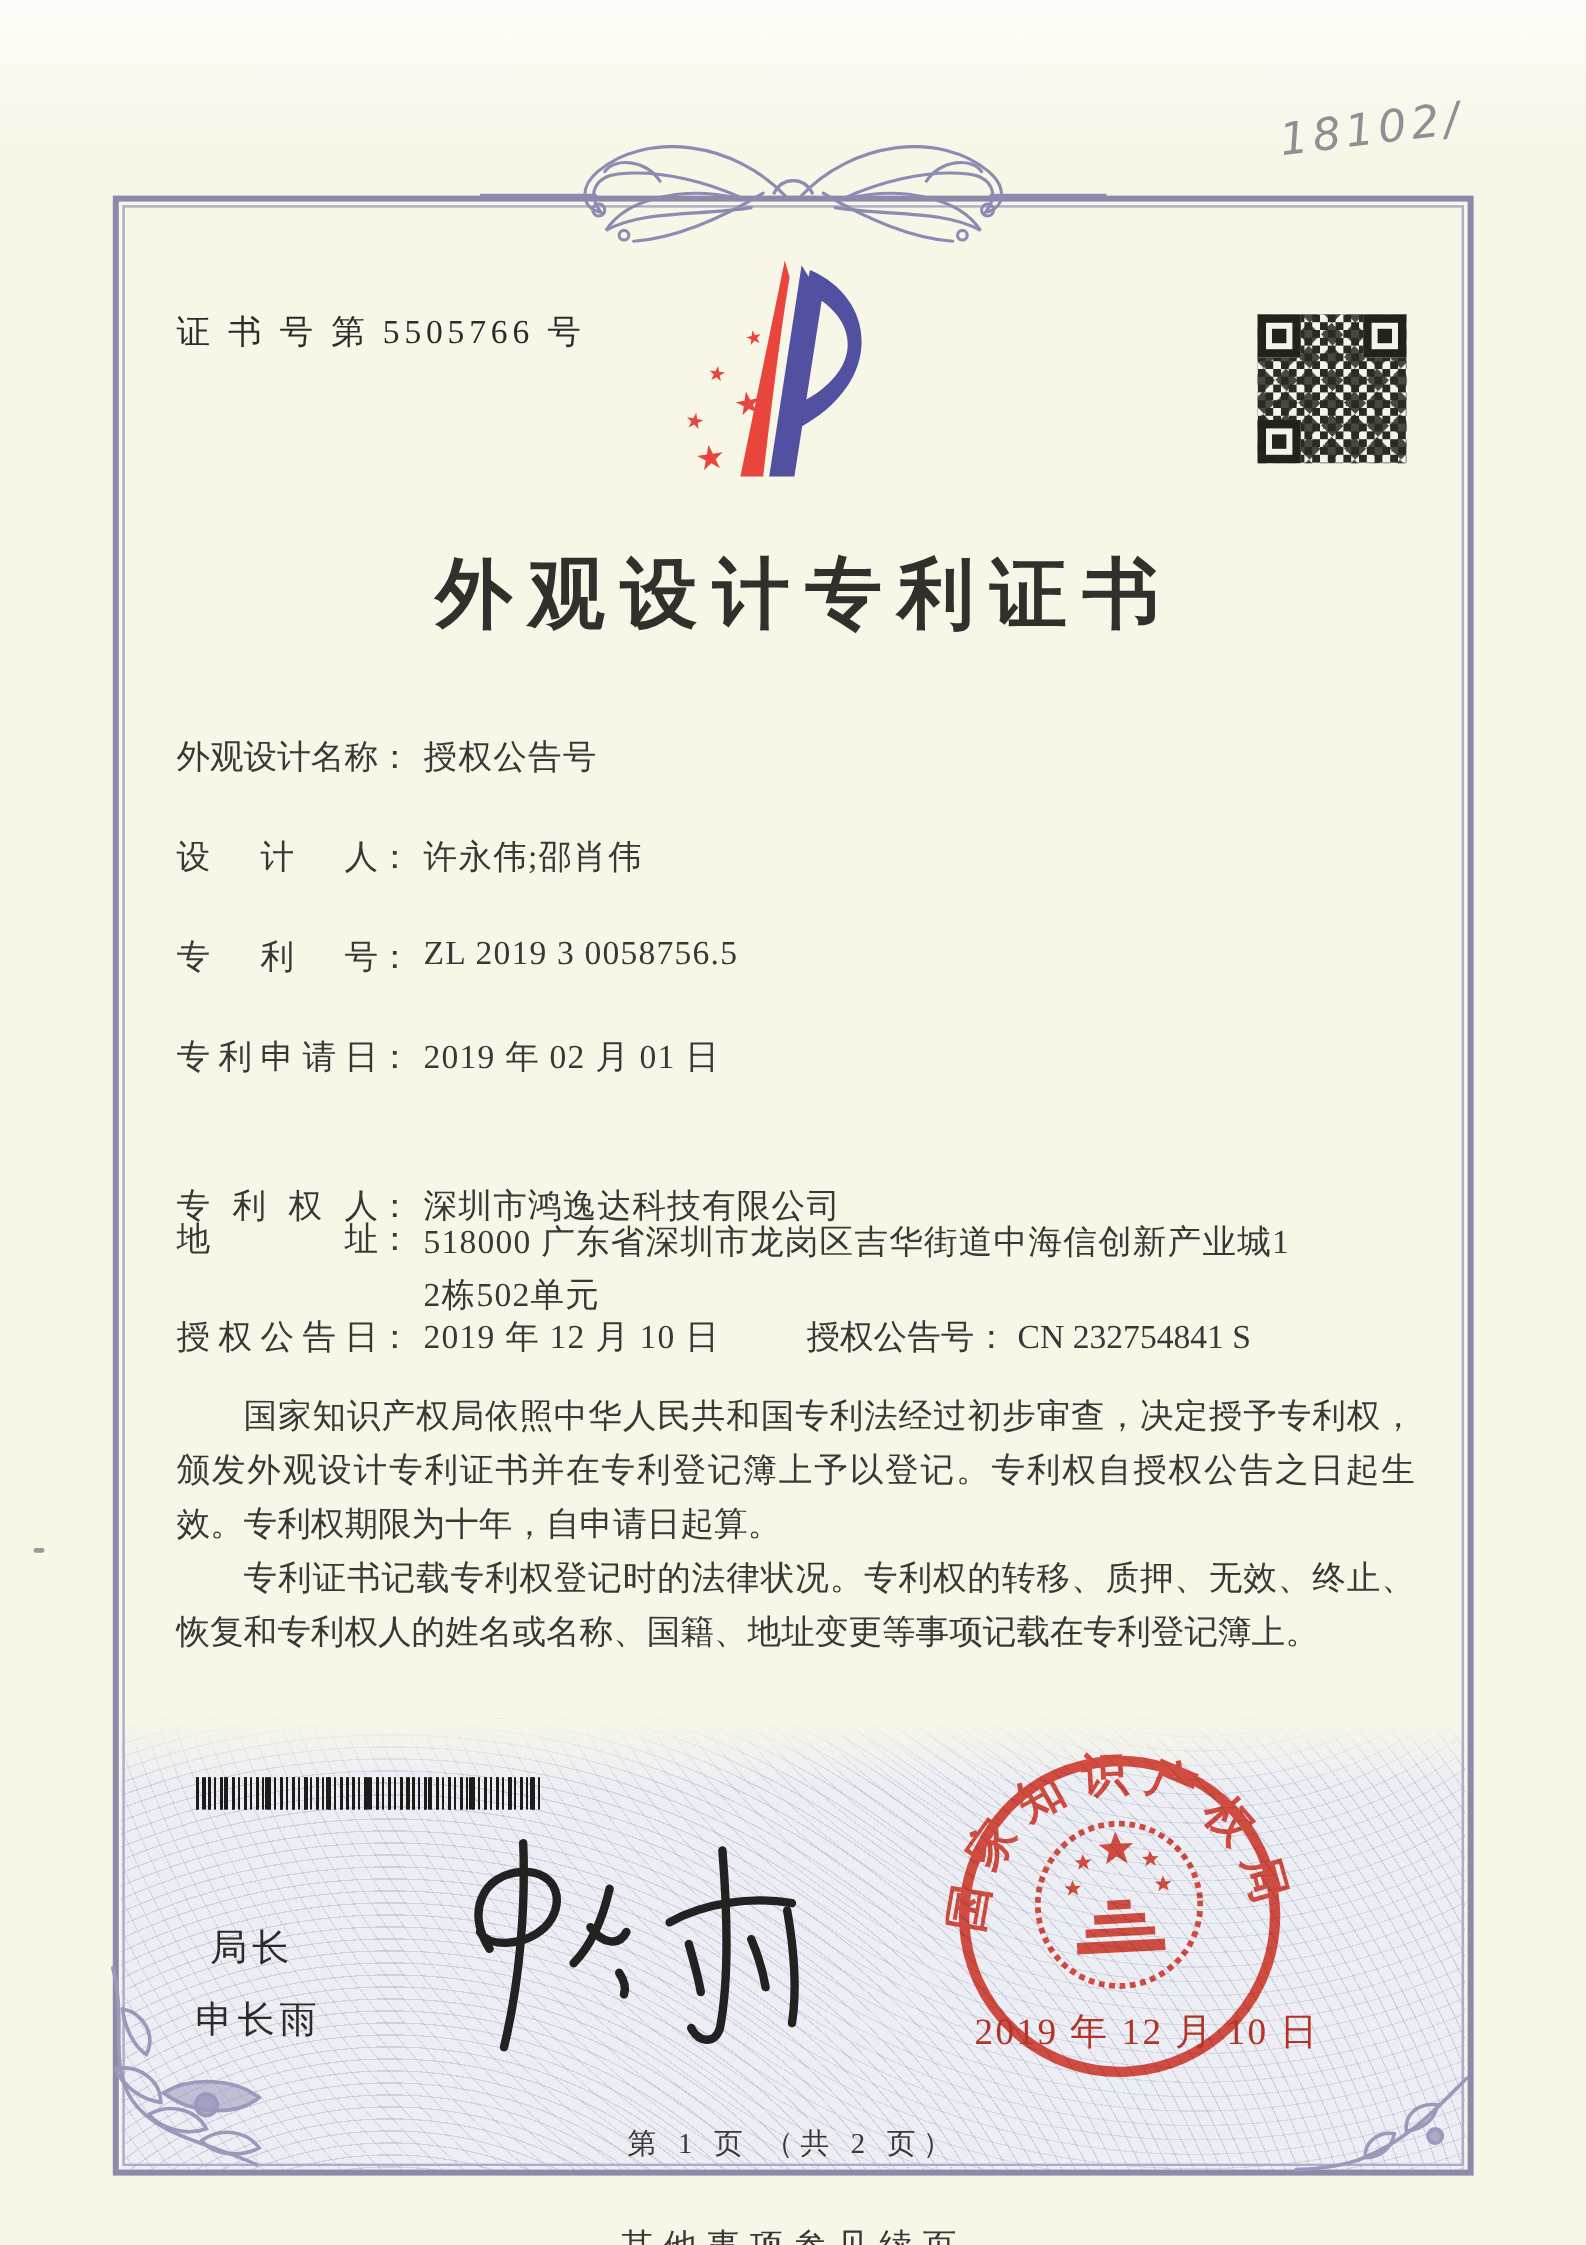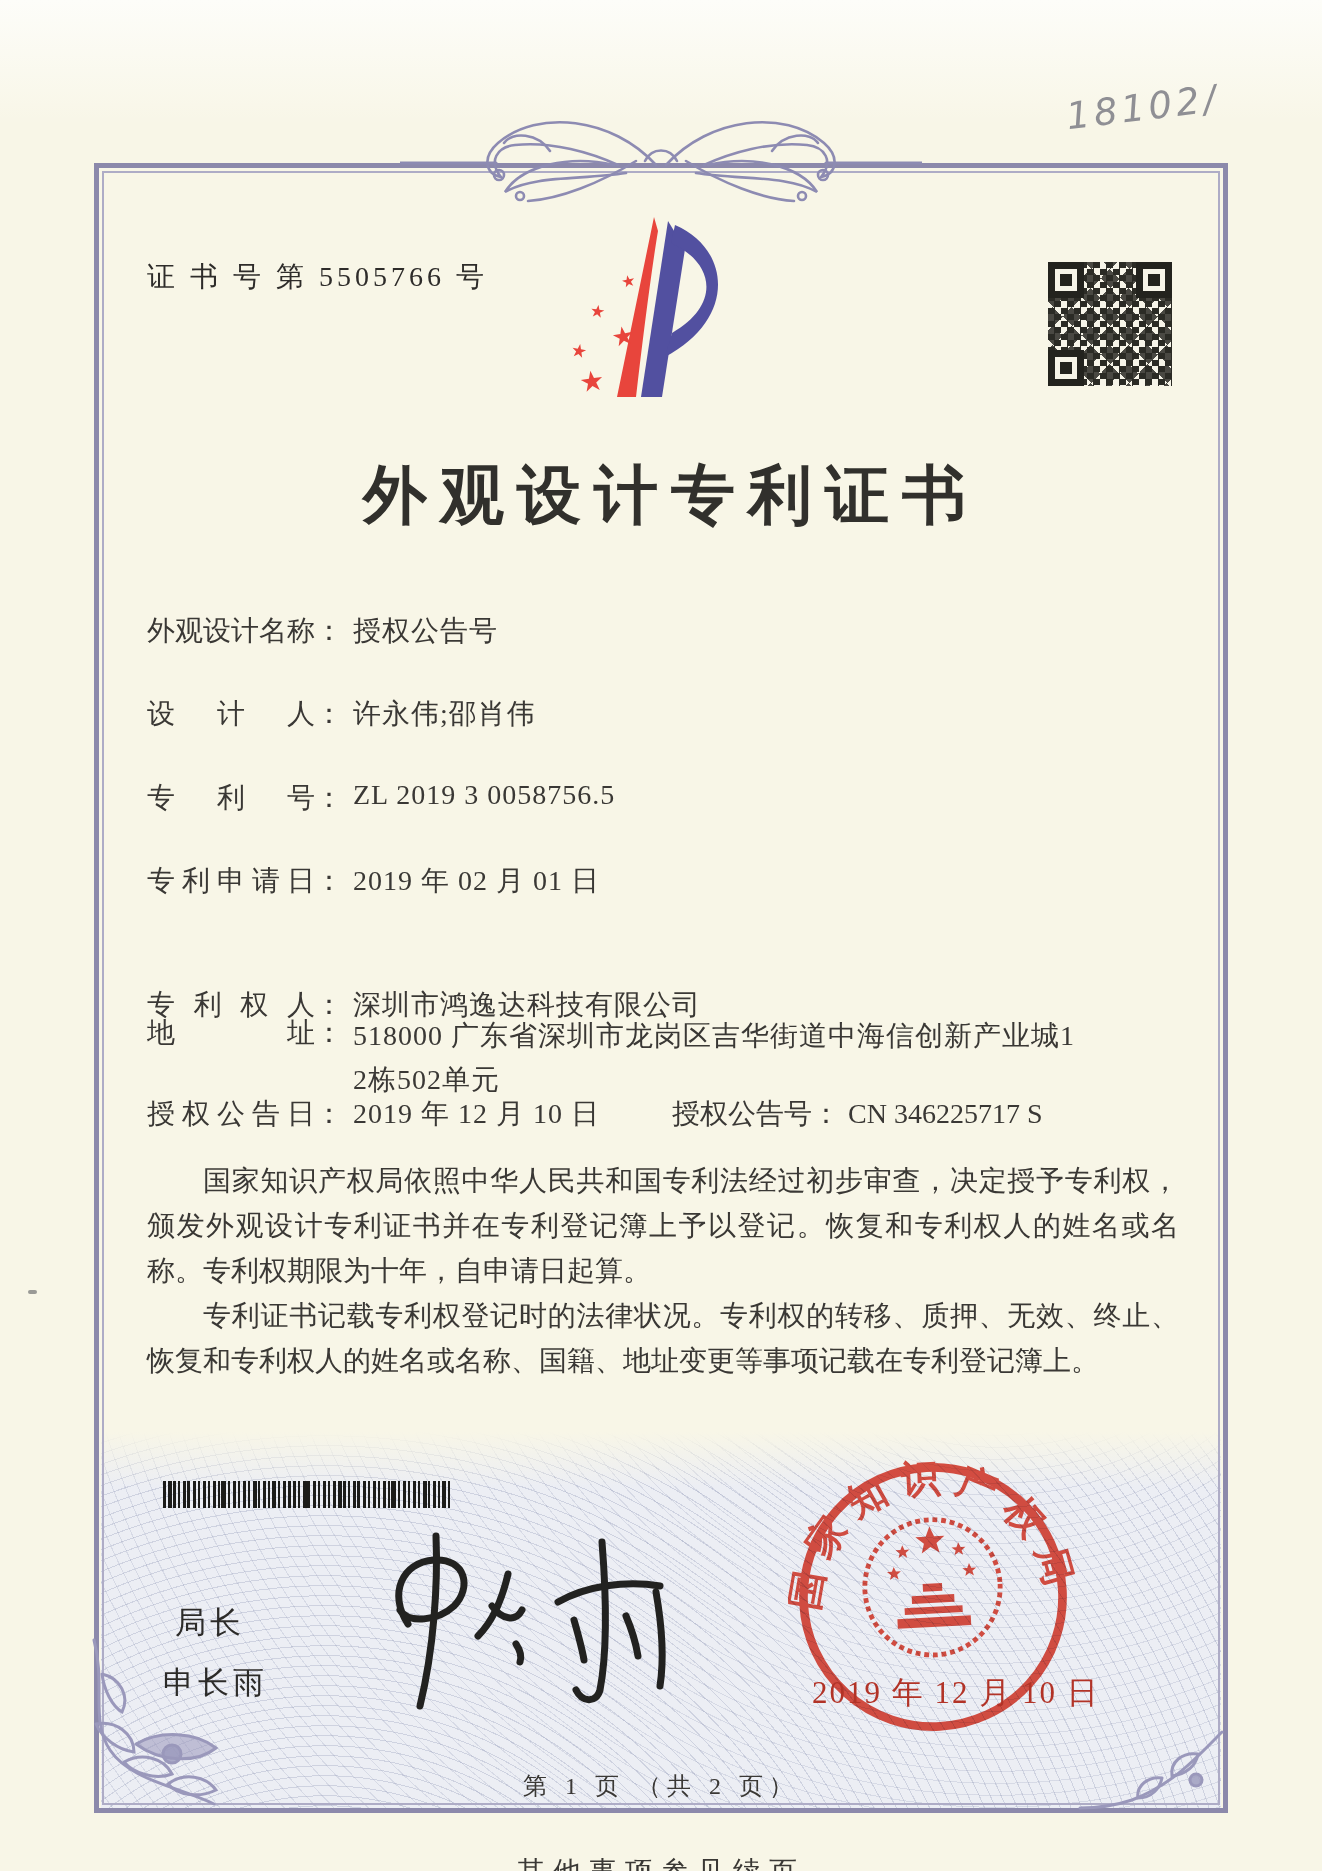--- a/index.html
+++ b/index.html
@@ -187,25 +187,25 @@
   <span class="field-label">专利申请日</span><span class="field-colon">：</span><span class="field-value">2019 年 02 月 01 日</span>
 </div>
 <div class="field-row" style="top:986px;">
   <span class="field-label">专利权人</span><span class="field-colon">：</span><span class="field-value">深圳市鸿逸达科技有限公司</span>
 </div>
 <div class="field-row" style="top:1014px;">
   <span class="field-label">地址</span><span class="field-colon">：</span><span class="field-value"><span class="addr-line">518000 广东省深圳市龙岗区吉华街道中海信创新产业城1</span><span class="addr-line">2栋502单元</span></span>
 </div>
 <div class="field-row" style="top:1095px;">
   <span class="field-label">授权公告日</span><span class="field-colon">：</span><span class="field-value">2019 年 12 月 10 日</span>
-  <span class="grant-no"><span>授权公告号</span><span>：</span><span style="margin-left:8px;">CN 346225717 S</span></span>
+  <span class="grant-no"><span>授权公告号</span><span>：</span><span style="margin-left:8px;">CN 232754841 S</span></span>
 </div>
 
 <div class="body-text">
-  <p>国家知识产权局依照中华人民共和国专利法经过初步审查，决定授予专利权，颁发外观设计专利证书并在专利登记簿上予以登记。恢复和专利权人的姓名或名称。专利权期限为十年，自申请日起算。</p>
+  <p>国家知识产权局依照中华人民共和国专利法经过初步审查，决定授予专利权，颁发外观设计专利证书并在专利登记簿上予以登记。专利权自授权公告之日起生效。专利权期限为十年，自申请日起算。</p>
   <p>专利证书记载专利权登记时的法律状况。专利权的转移、质押、无效、终止、恢复和专利权人的姓名或名称、国籍、地址变更等事项记载在专利登记簿上。</p>
 </div>
 
 <div class="barcode"></div>
 
 <div class="signer-title">局长</div>
 <div class="signer-name">申长雨</div>
 
 <svg class="signature-svg" width="340" height="185" viewBox="0 0 340 185">
   <g stroke="#222220" stroke-width="7" fill="none" stroke-linecap="round" stroke-linejoin="round">

